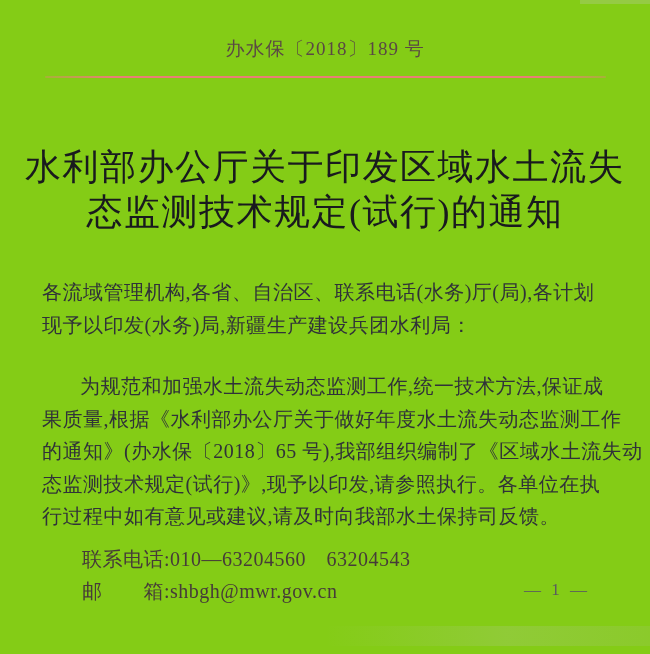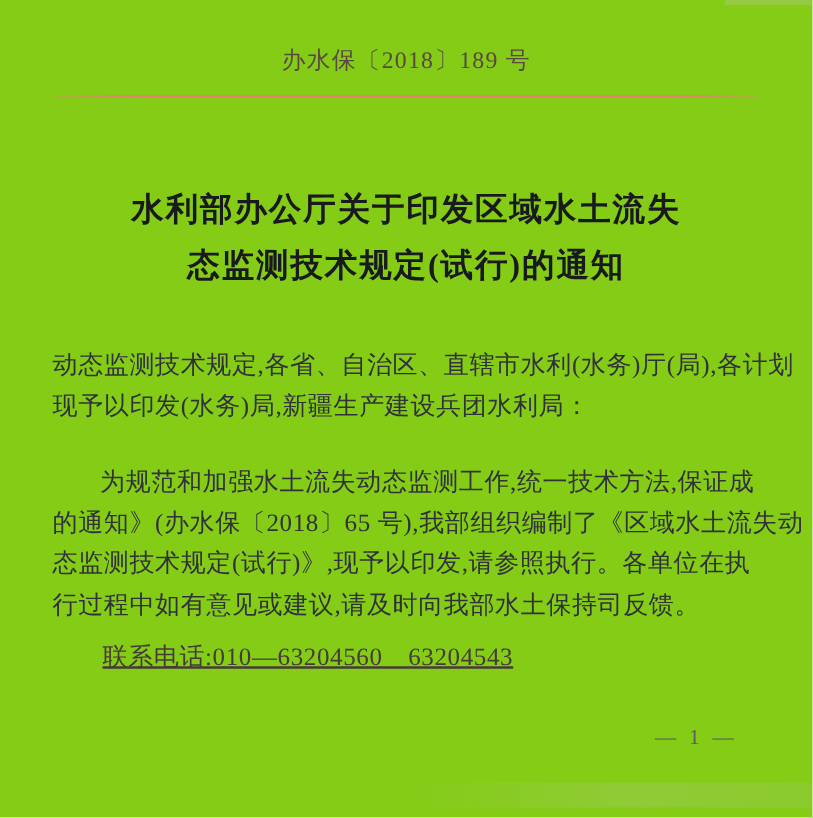--- a/index.html
+++ b/index.html
@@ -38,22 +38,22 @@
       var(--red-line, #e97f77) 12%,
       var(--red-line, #e97f77) 88%,
       rgba(233,127,119,0.35) 100%);
   }
   .title-block {
     position: absolute;
     top: 145px;
     left: 0;
     width: 100%;
     text-align: center;
-    font-weight: 700;
-    font-size: 26px;
+    font-weight: 400;
+    font-size: 36px;
     line-height: 45px;
     letter-spacing: 1.5px;
     color: var(--title, #191a1e);
   }
   .body-block {
     position: absolute;
     top: 276px;
     left: 42px;
     width: 580px;
     font-size: 20px;
@@ -67,21 +67,20 @@
   .line.indent {
     padding-left: 38px;
     margin-top: 29px;
   }
   .contact-block {
     margin-top: 10px;
     color: var(--contact, #463b39);
   }
   .contact-block .line {
     padding-left: 40px;
-    text-decoration: underline;
   }
   .page-number {
     position: absolute;
     top: 580px;
     right: 60px;
     font-size: 17px;
     letter-spacing: 3px;
     color: var(--page-number, #5a5a60);
   }
   .scan-artifact-bottom {
@@ -115,29 +114,31 @@
 
   <div class="red-line"></div>
 
   <div class="title-block">
     <div>水利部办公厅关于印发区域水土流失</div>
     <div>态监测技术规定(试行)的通知</div>
   </div>
 
   <div class="body-block">
     <div id="body-lines">
-        <div class="line">动态监测技术规定,各省、自治区、直辖市水利(水务)厅(局),各计划</div>
+        <div class="line">各流域管理机构,各省、自治区、联系电话(水务)厅(局),各计划</div>
         <div class="line">现予以印发(水务)局,新疆生产建设兵团水利局：</div>
         <div class="line indent">为规范和加强水土流失动态监测工作,统一技术方法,保证成</div>
+        <div class="line">果质量,根据《水利部办公厅关于做好年度水土流失动态监测工作</div>
         <div class="line">的通知》(办水保〔2018〕65 号),我部组织编制了《区域水土流失动</div>
         <div class="line">态监测技术规定(试行)》,现予以印发,请参照执行。各单位在执</div>
         <div class="line">行过程中如有意见或建议,请及时向我部水土保持司反馈。</div>
       </div>
     <div class="contact-block">
       <div class="line">联系电话:010—63204560　63204543</div>
+      <div class="line">邮　　箱:shbgh@mwr.gov.cn</div>
     </div>
   </div>
 
   <div class="page-number">— 1 —</div>
 
   <div class="scan-artifact-bottom"></div>
   <div class="scan-artifact-top"></div>
 
 </div>
 

